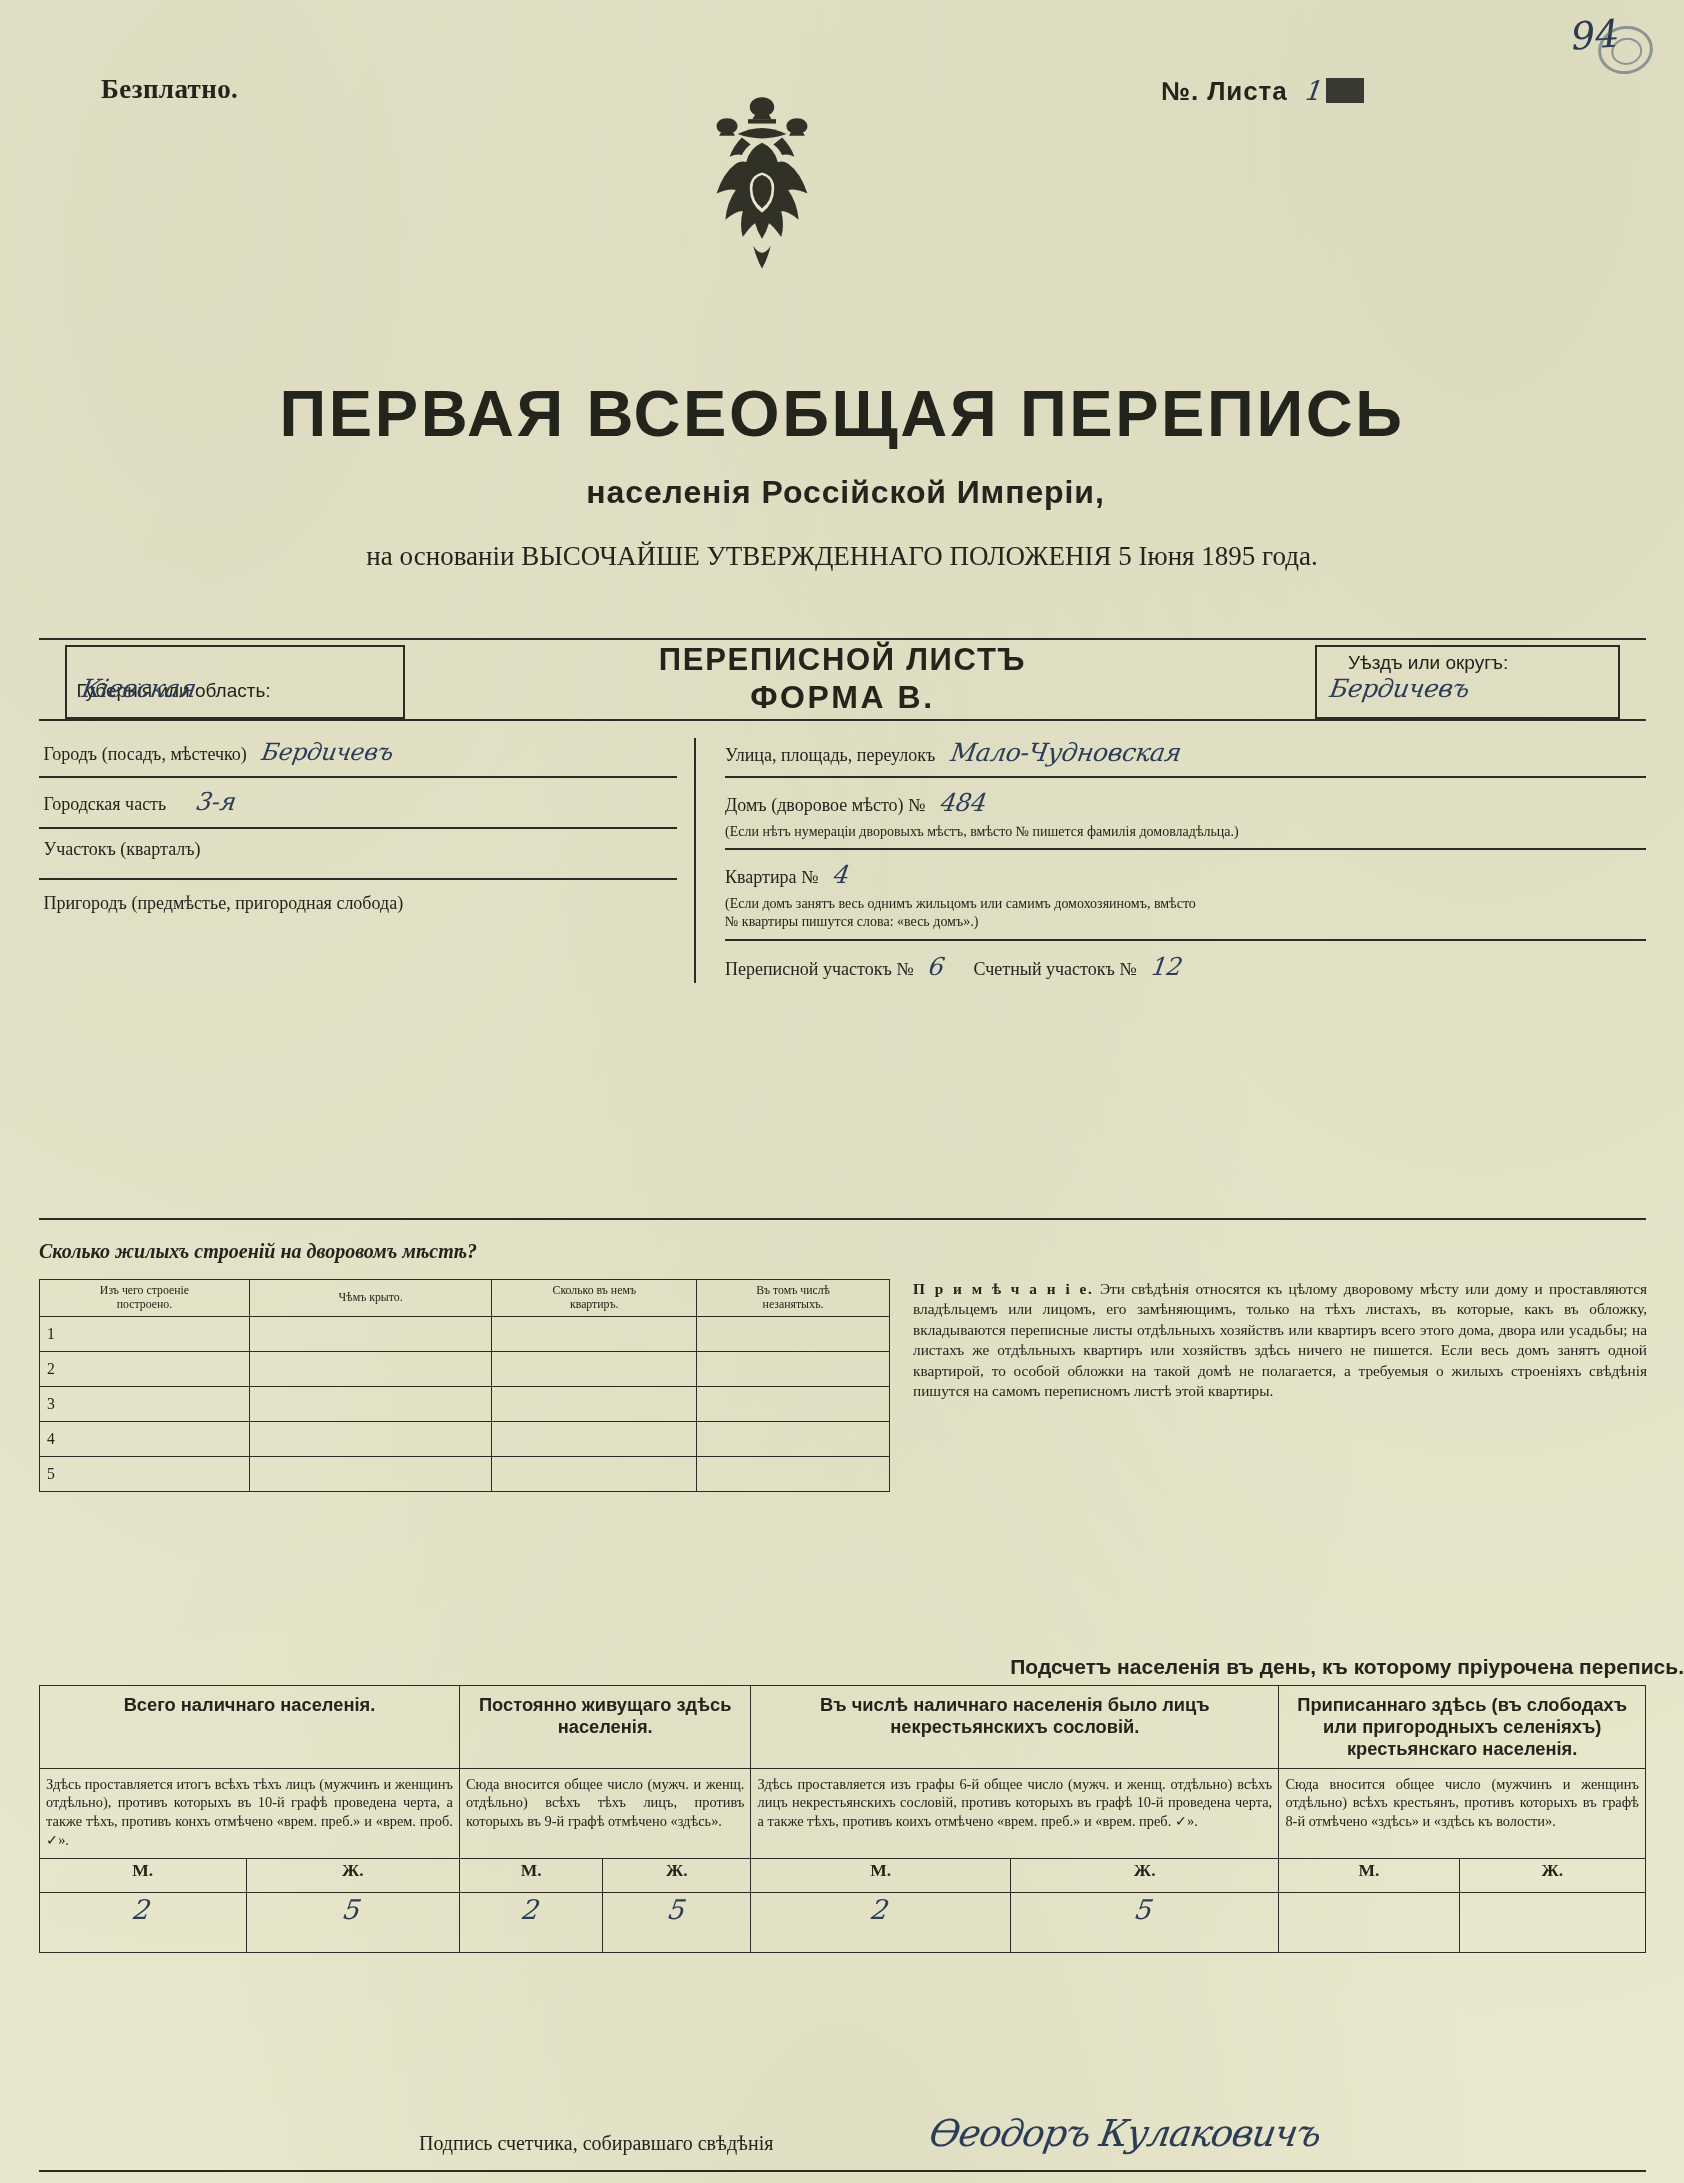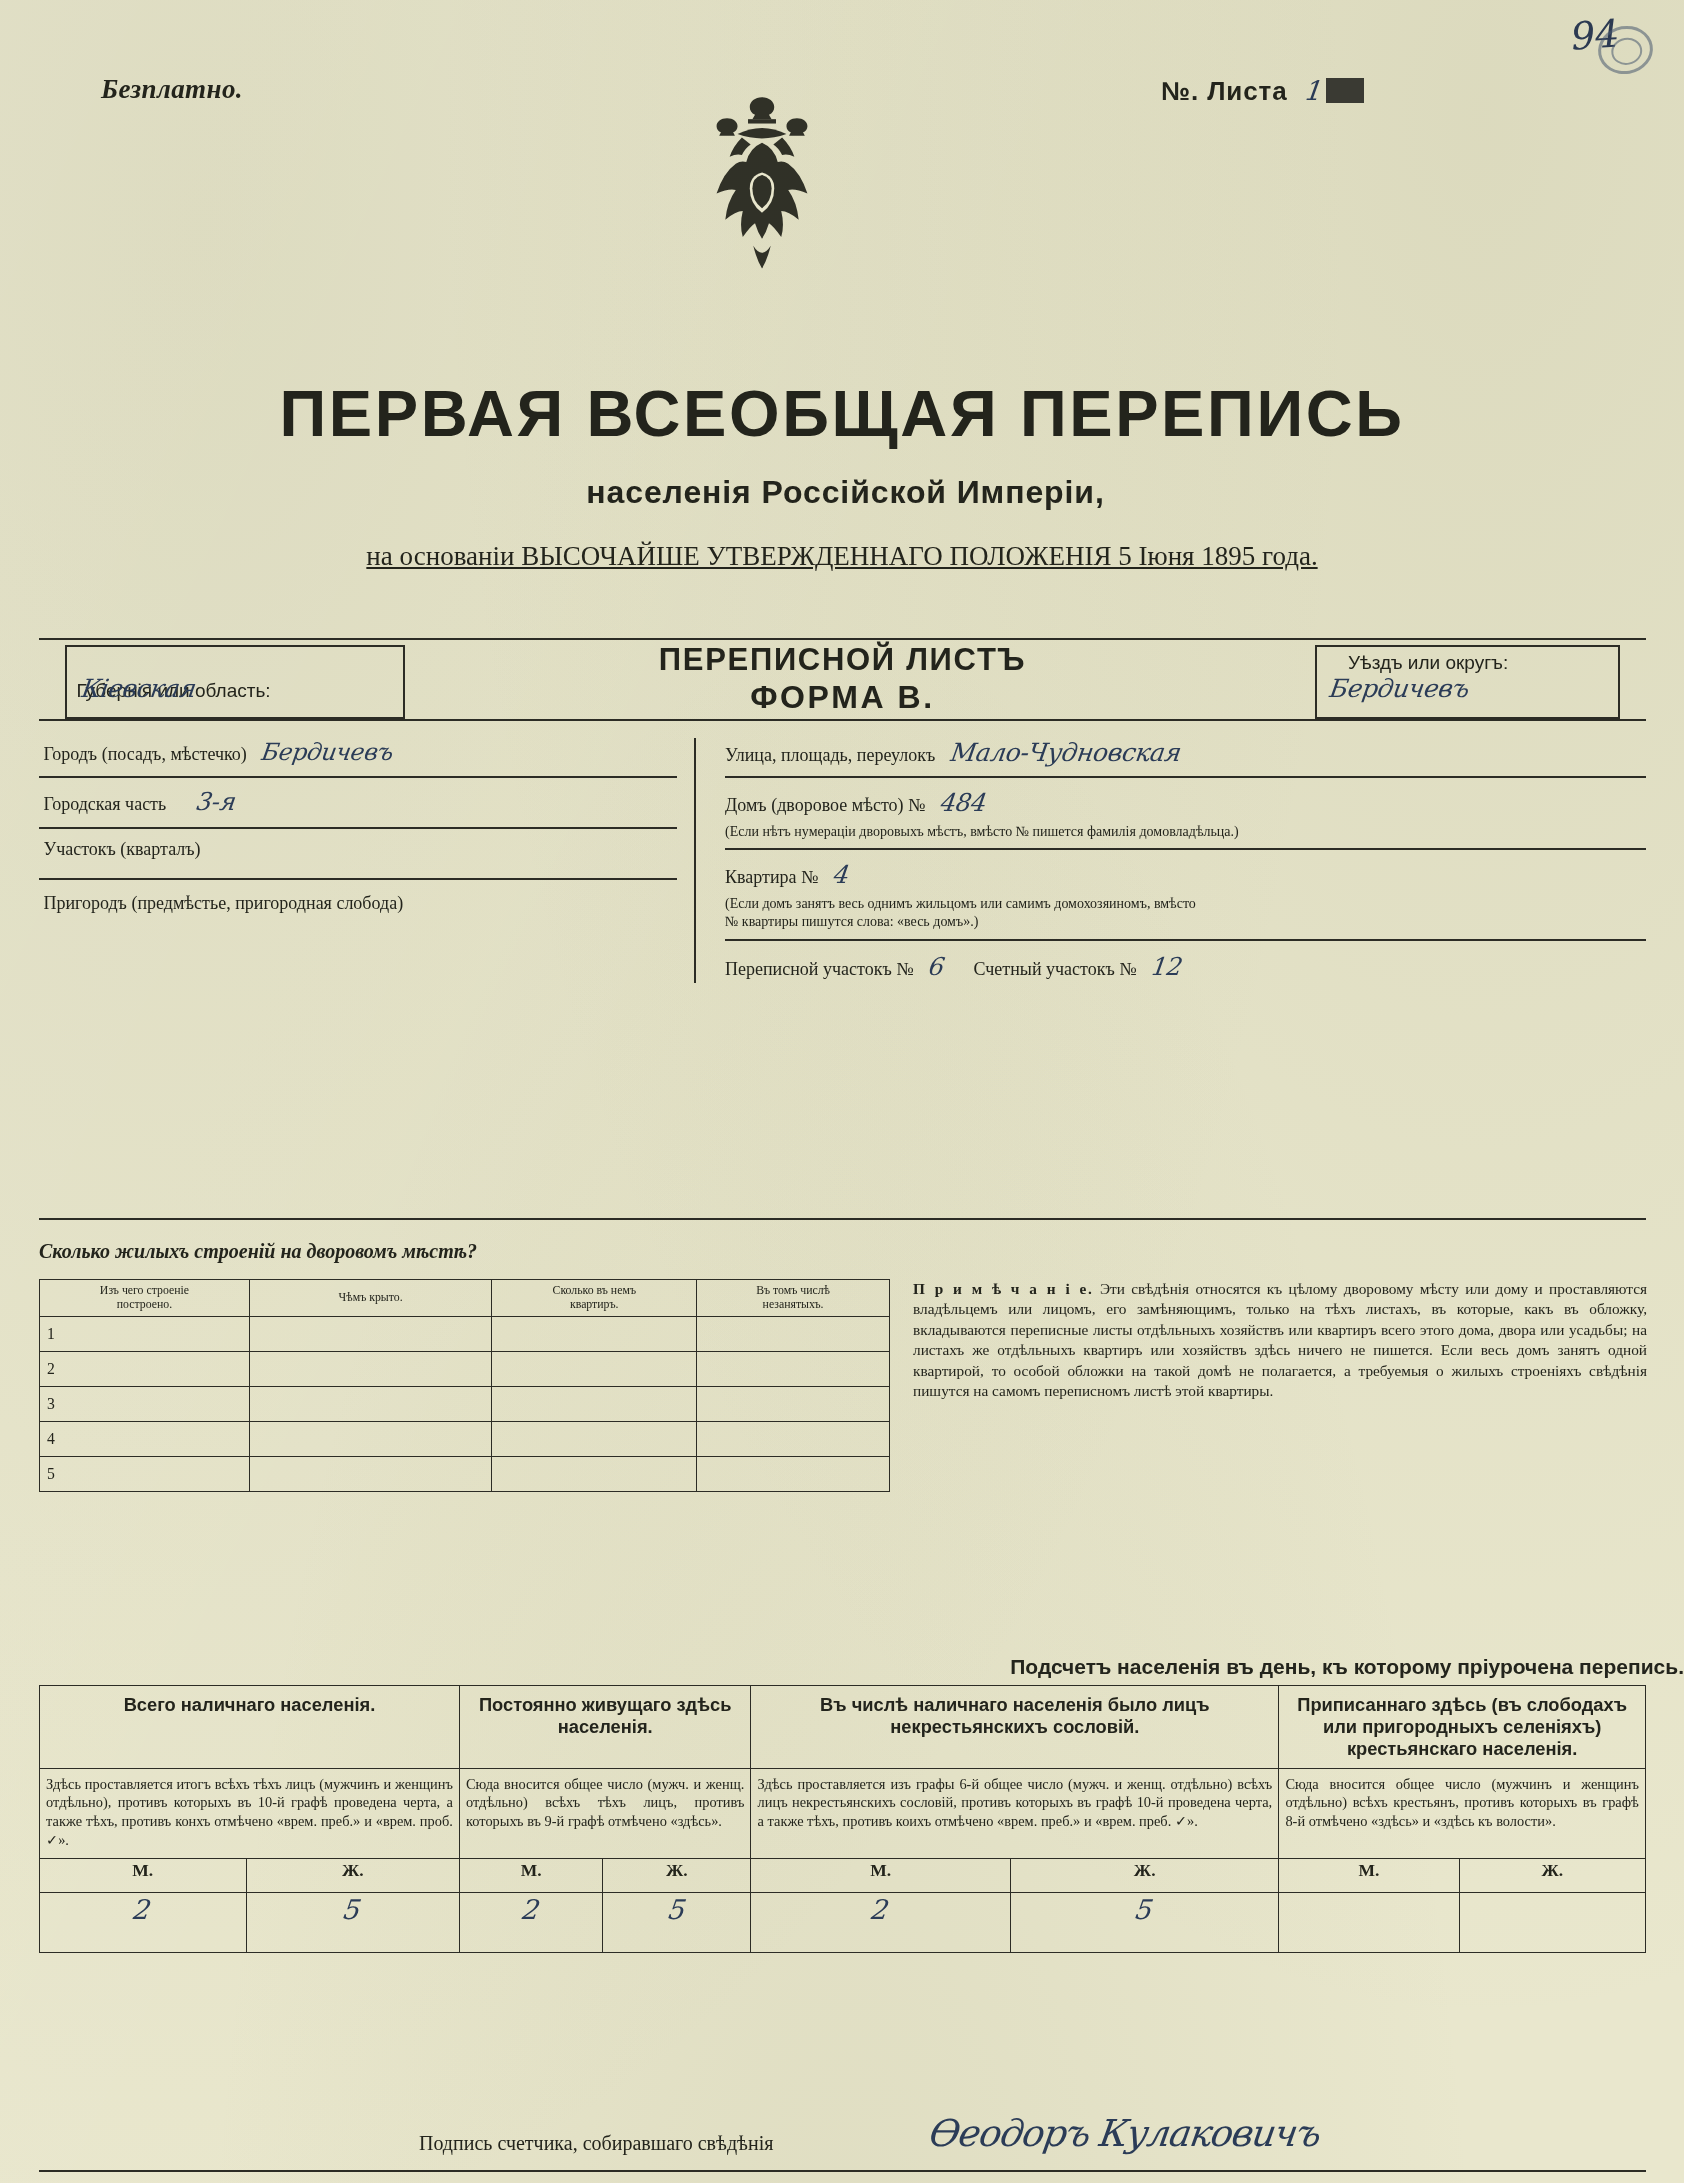--- a/index.html
+++ b/index.html
@@ -29,21 +29,21 @@
     transform:skewX(-9deg);
     display:inline-block;
     white-space:nowrap;
   }
   .hand.big{font-size:25px;}
   .hand.num{font-size:27px;}
   .abs{position:absolute;}
 
   
   #bezplatno{
-    left:101px;top:74px;font-size:27px;font-style:italic;font-weight:700;
+    left:101px;top:74px;font-size:27px;font-weight:700;
     font-family:"Liberation Serif", serif;letter-spacing:0.4px;
   }
   #listno{left:1161px;top:75px;font-size:26px;letter-spacing:0.9px;}
   #listno .lbl{font-family:"Liberation Sans",sans-serif;font-weight:700;}
   #listno .val{margin-left:11.4px;}
   #listno .box{
     display:inline-block;width:38px;height:25px;background:#3a3a33;vertical-align:-2.6px;margin-left:2.6px;
   }
   #cornerpage{
     right:65px;top:13px;font-size:38px;color:#2c3a52;
@@ -66,21 +66,21 @@
     font-family:"Liberation Sans", sans-serif;font-weight:700;
     font-size:65px;letter-spacing:2.6px;
   }
   #t2{
     left:0;right:0;top:474px;text-align:center;
     font-family:"Liberation Sans", sans-serif;font-weight:700;
     font-size:32px;letter-spacing:0.9px;padding-left:7px;
   }
   #t3{
     left:0;right:0;top:541px;text-align:center;
-    font-size:27px;letter-spacing:0px;text-decoration:underline;
+    font-size:27px;letter-spacing:0px;
   }
 
   
   #band{left:39px;top:638px;width:1607px;height:83px;}
   #band .hr{position:absolute;left:0;right:0;height:2.2px;background:#2c2c25;}
   #bandtop{top:0;}
   #bandbot{top:81px;}
   .boxlbl{
     position:absolute;font-size:19px;font-family:"Liberation Sans",sans-serif;
   }

